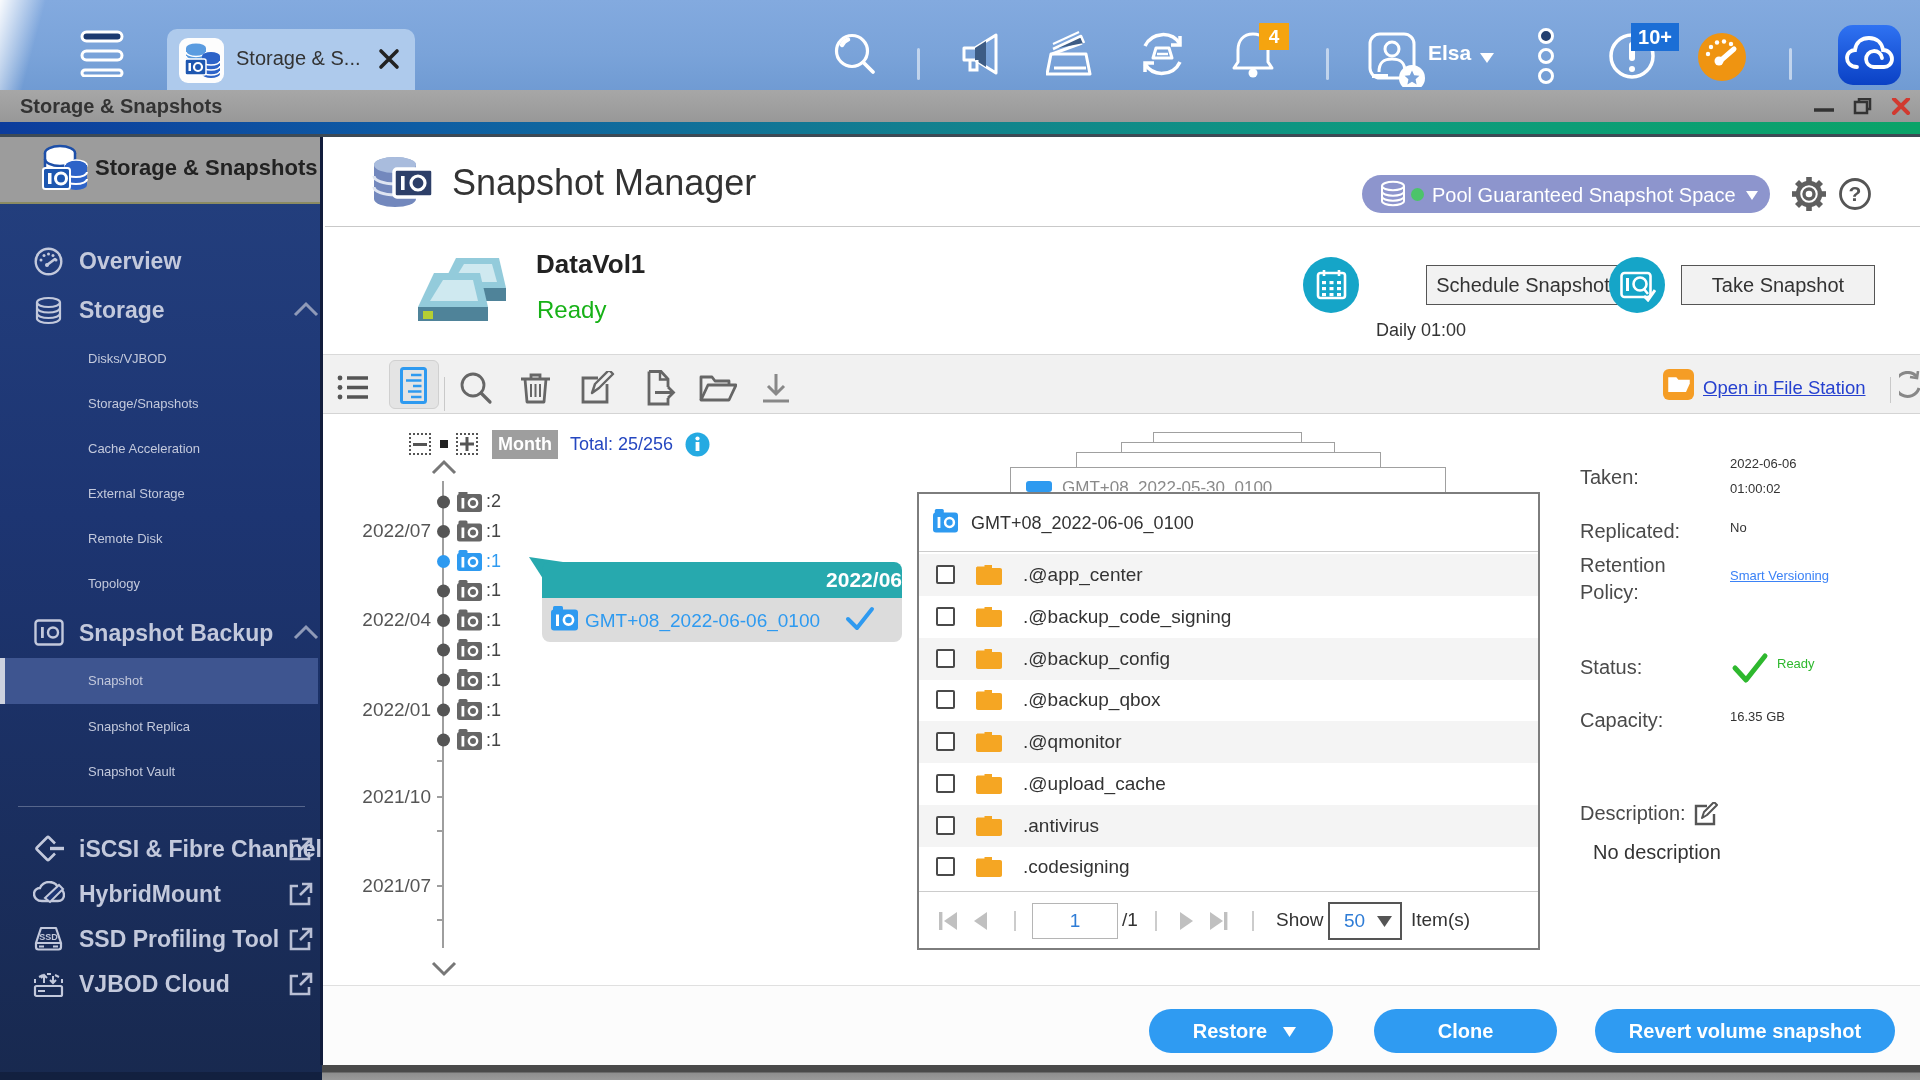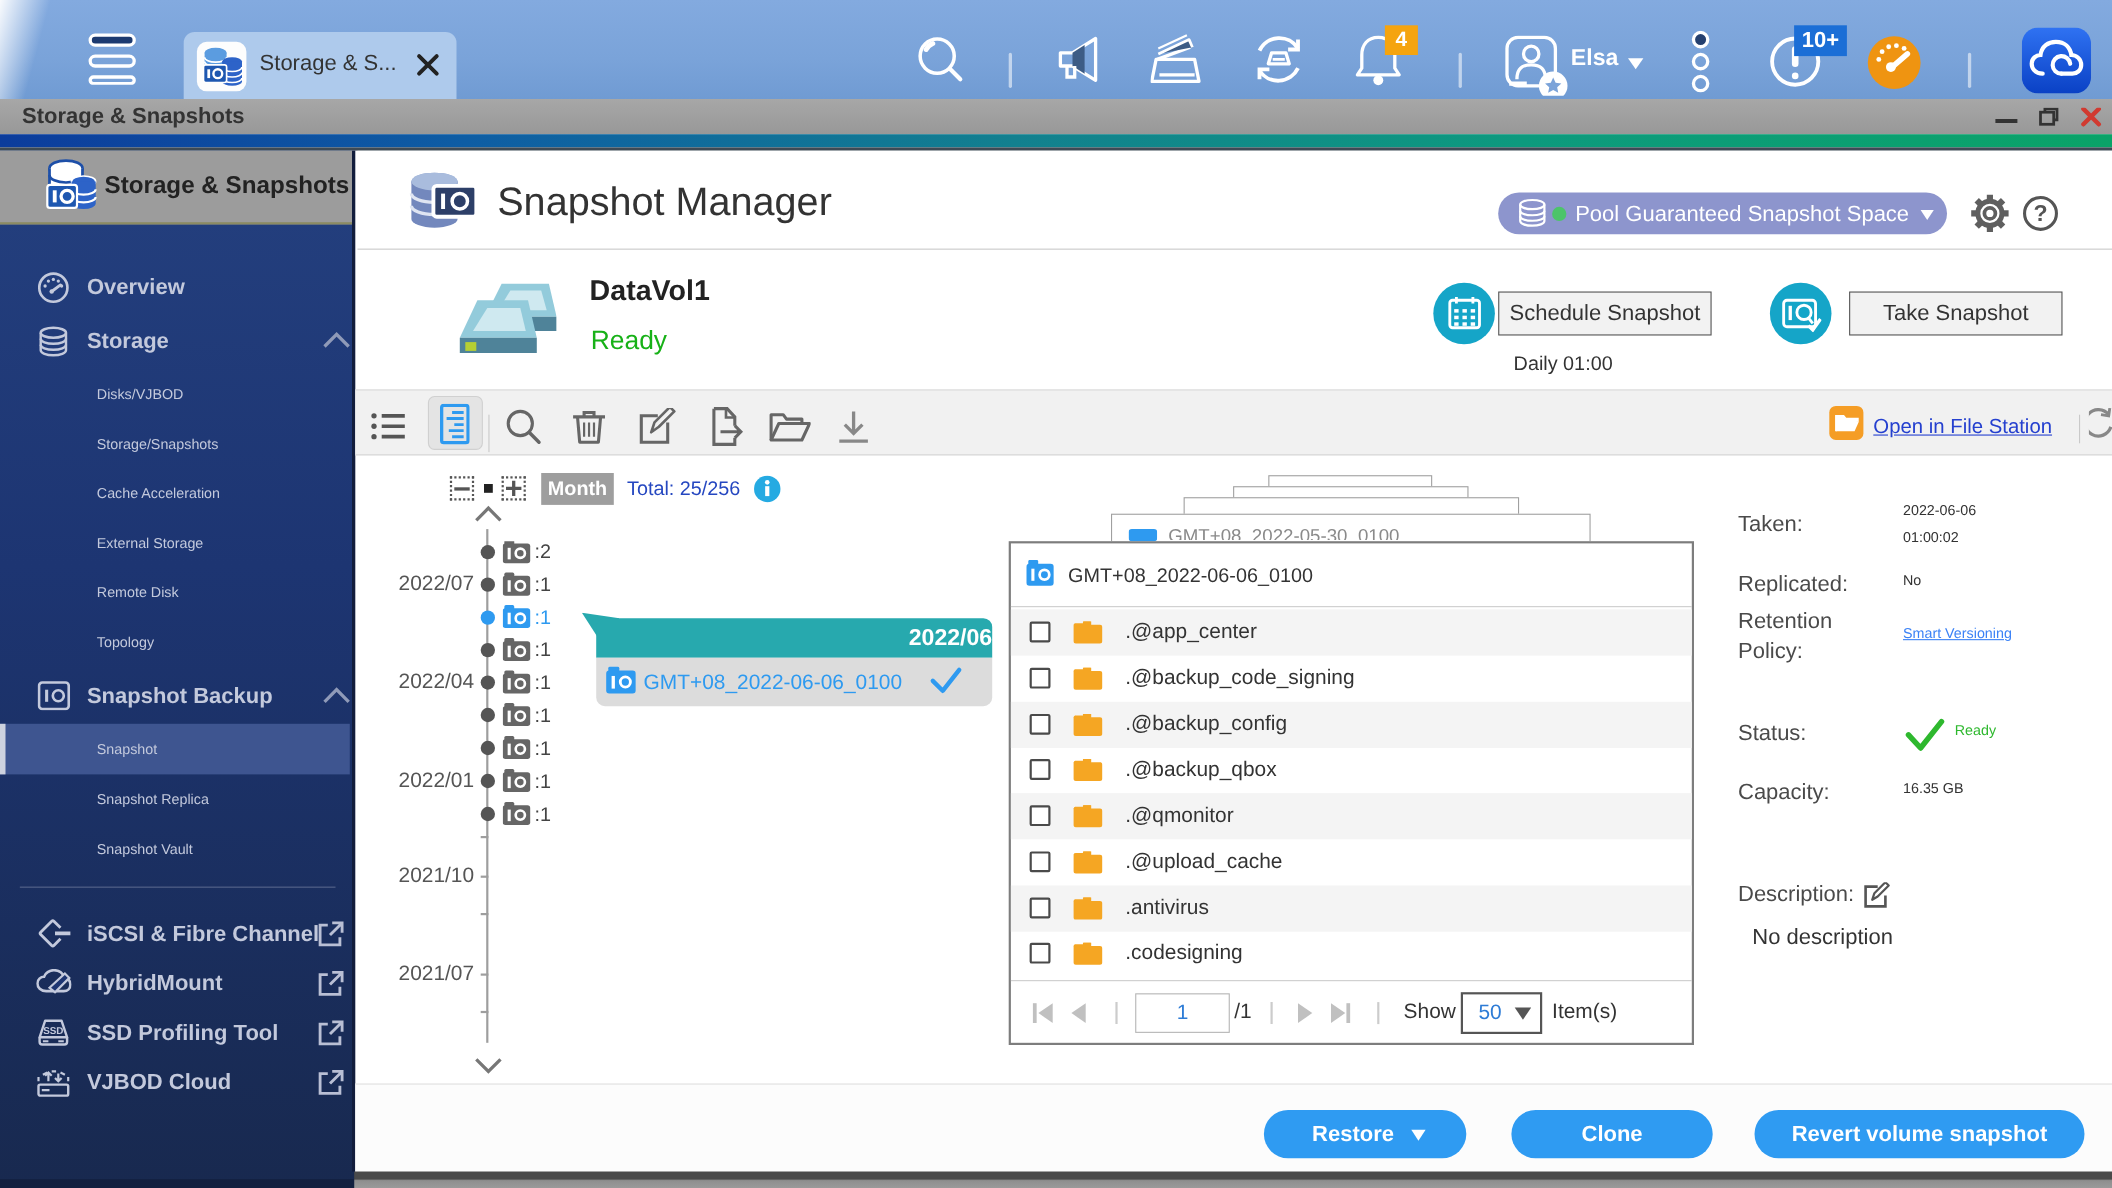--- a/index.html
+++ b/index.html
@@ -23,21 +23,21 @@
   
   #gradbar { left:0; top:122px; width:1920px; height:12px;
     background:linear-gradient(90deg,#0c3c9c 0%,#0e5da4 22%,#12808f 48%,#0d9a7e 72%,#0aa368 100%); }
   #gradbar2 { left:0; top:134px; width:1920px; height:3px; background:#3d4a55; }
   
   #sidebar { left:0; top:137px; width:323px; height:943px;
     background:linear-gradient(180deg,#24407f 0%,#1d3572 40%,#18294f 100%); }
   #sidehead { left:0; top:137px; width:323px; height:67px; background:#9c9c9c;
     border-bottom:2px solid #8b8b63; }
   #sideheadtext { left:95px; top:155px; font-size:22px; font-weight:bold; color:#222; }
-  .navitem { color:#c3c9dc; font-size:20px; font-weight:bold; height:30px; line-height:30px; }
+  .navitem { color:#c3c9dc; font-size:23px; font-weight:bold; height:30px; line-height:30px; }
   .navsub { color:#c3c9dc; font-size:13px; height:30px; line-height:30px; }
   #selrow { left:0px; top:658px; width:318px; height:46px; background:#3e5590;
     border-left:5px solid #cdd2df; }
   
   #mainbg { left:323px; top:137px; width:1597px; height:943px; background:#fff; }
   #hdr-divider { left:325px; top:226px; width:1595px; height:1px; background:#c9c9c9; }
   #title-main { left:452px; top:162px; font-size:36px; color:#333; }
   #pill { left:1362px; top:175px; width:408px; height:38px; background:#8d95cd; border-radius:19px; }
   #pilltext { left:1432px; top:184px; font-size:20px; color:#fff; }
   
@@ -390,21 +390,21 @@
       <rect x="13.5" y="12" width="4" height="3.2"></rect>
       <rect x="21" y="12" width="4" height="3.2"></rect>
     <rect x="6" y="18" width="4" height="3.2"></rect>
       <rect x="13.5" y="18" width="4" height="3.2"></rect>
       <rect x="21" y="18" width="4" height="3.2"></rect>
     <rect x="6" y="24" width="4" height="3.2"></rect>
       <rect x="13.5" y="24" width="4" height="3.2"></rect>
       <rect x="21" y="24" width="4" height="3.2"></rect>
   </g>
 </svg>
-<div class="abs hdrbtn" style="left:1362px; top:265px; width:194px; line-height:38px;">Schedule Snapshot</div>
+<div class="abs hdrbtn" style="left:1426px; top:265px; width:194px; line-height:38px;">Schedule Snapshot</div>
 <div class="abs" id="daily">Daily 01:00</div>
 <div class="abs circbtn" style="left:1609px; top:257px;"></div>
 <svg class="abs" style="left:1620px; top:268px;" width="36" height="34">
   <rect x="1.5" y="5" width="29" height="24" rx="3" fill="none" stroke="#fff" stroke-width="2.6"></rect>
   <rect x="6" y="10" width="3" height="13" fill="#fff"></rect>
   <circle cx="20" cy="16" r="6.5" fill="none" stroke="#fff" stroke-width="2.6"></circle>
   <path d="M24,21 L28,26" stroke="#fff" stroke-width="2.6"></path>
   <path d="M24,28 L28,32 L35,22" fill="none" stroke="#fff" stroke-width="3"></path>
 </svg>
 <div class="abs hdrbtn" style="left:1681px; top:265px; width:194px; line-height:38px;">Take Snapshot</div>

